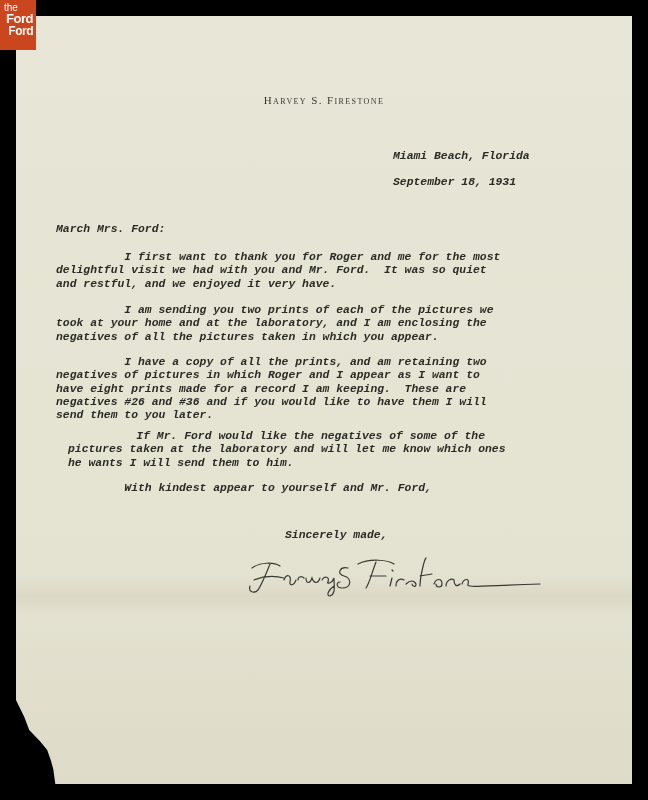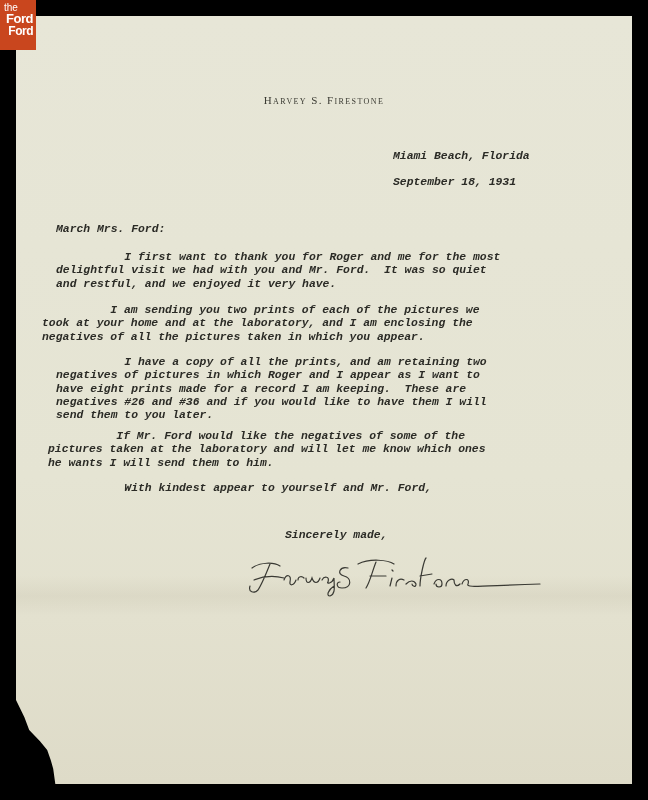--- a/index.html
+++ b/index.html
@@ -31,23 +31,23 @@
     font-variant: small-caps;
   }
   .type {
     font-family:"Liberation Mono", monospace; font-size:11.4px; color:#2b2b26;
     font-weight:bold; white-space:pre; line-height:13.3px; position:absolute;font-style:italic;
   }
   .place { left:393px; top:150px; }
   .date { left:393px; top:176px; }
   .salutation { left:56px; top:223px; }
   .p1 { left:56px; top:251px; }
-  .p2 { left:42px; top:304px; }
+  .p2 { left:56px; top:304px; }
   .p3 { left:56px; top:356px; }
-  .p4 { left:48px; top:430px; }
+  .p4 { left:68px; top:430px; }
   .closing-line { left:56px; top:482px; }
   .closing { left:285px; top:529px; }
   .signature {
     position:absolute; left:240px; top:550px; width:320px; height:50px;
   }
 </style>
 </head>
 <body>
 
 <div class="paper">

